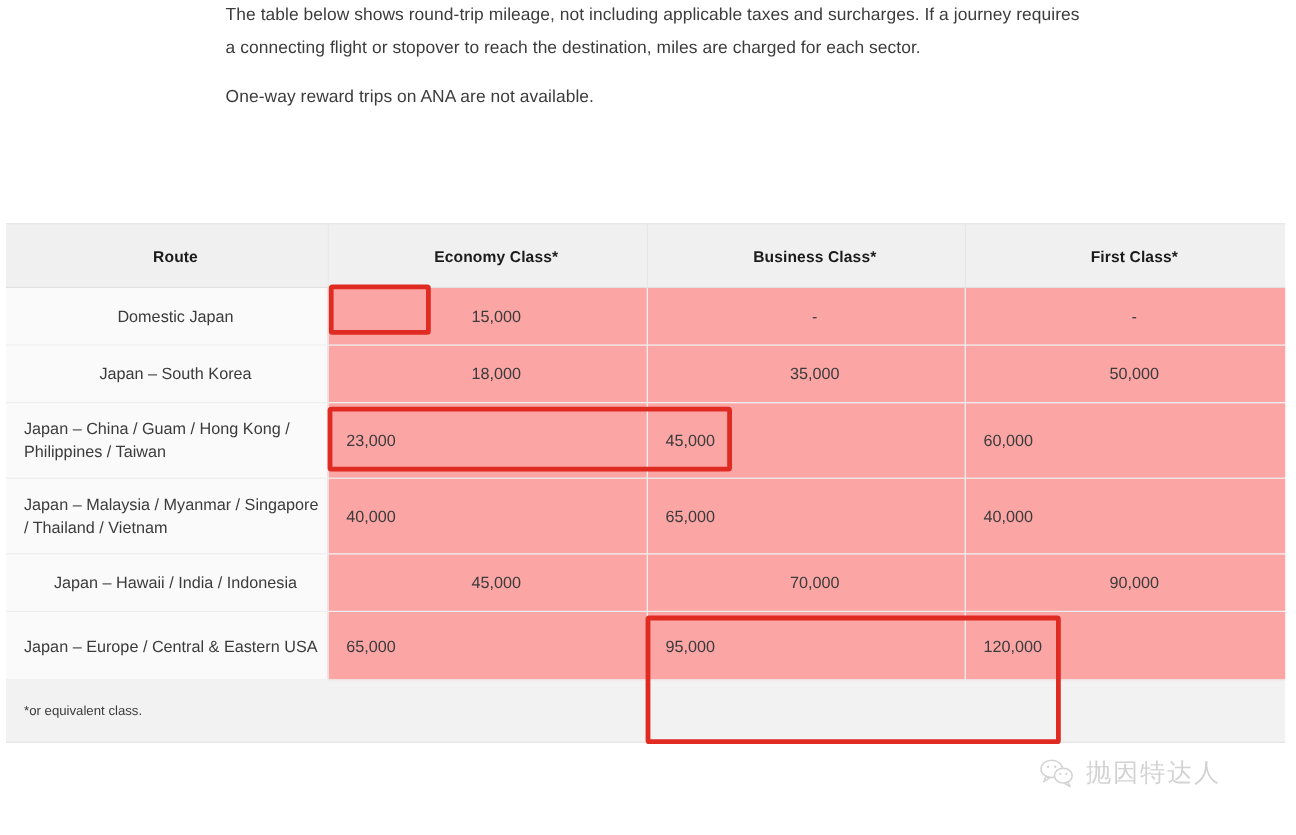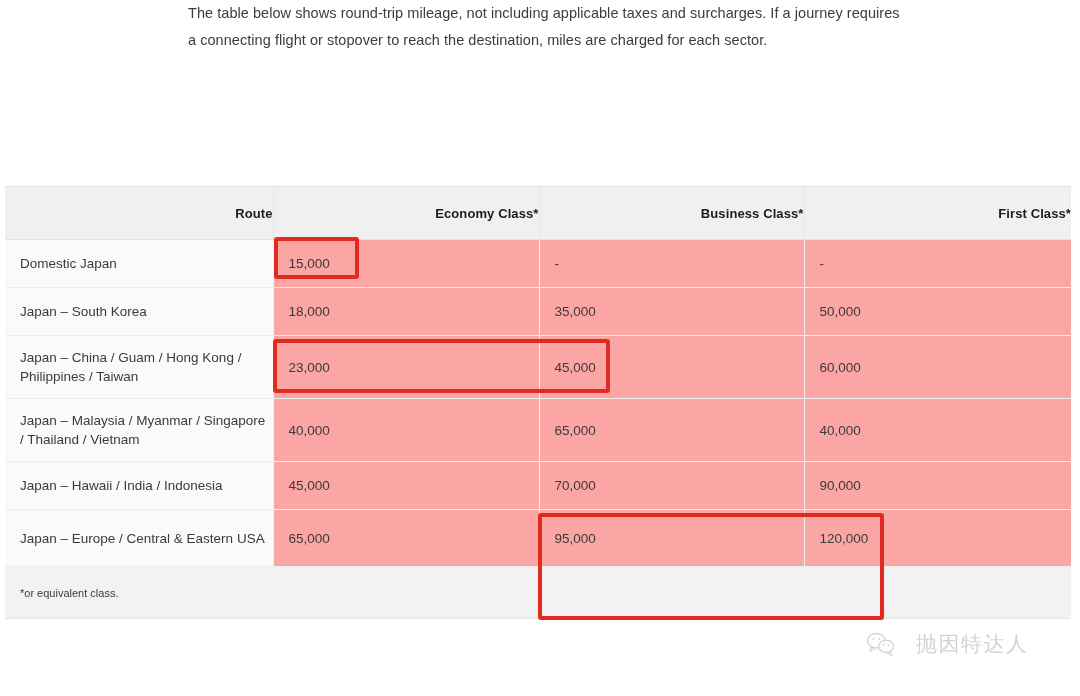--- a/index.html
+++ b/index.html
@@ -53,21 +53,21 @@
   table.mileage col.c1 { width: 268px; }
   table.mileage col.c2 { width: 266px; }
   table.mileage col.c3 { width: 265px; }
   table.mileage col.c4 { width: 267px; }
 
   table.mileage thead th {
     background: #f0f0f0;
     border-top: 1px solid #e2e2e2;
     border-bottom: 1px solid #e2e2e2;
     border-right: 1px solid #e6e6e6;
-    text-align: right;
+    text-align: center;
     font-size: 13px;
     font-weight: bold;
     color: #1b1b1b;
     padding: 17px 0 17px 15px;
     height: 53px;
     letter-spacing: 0.1px;
   }
   table.mileage thead th:last-child { border-right: none; }
 
   table.mileage tbody td {
@@ -82,21 +82,21 @@
   }
   table.mileage tbody td:last-child { border-right: none; }
 
   table.mileage tbody td.route {
     background: #fafafa;
     color: #3b3b3b;
   }
 
   tr.r-dom td,
   tr.r-kor td,
-  tr.r-hawaii td { height: 48px; }
+  tr.r-hawaii td { height: 48px; text-align: center; }
   tr.r-china td,
   tr.r-sea td,
   tr.r-aus td,
   tr.r-eur td { height: 57px; }
 
   table.mileage tfoot td {
     background: #f2f2f2;
     border-top: 1px solid #e4e4e4;
     border-bottom: 1px solid #e4e4e4;
     font-size: 11px;
@@ -117,40 +117,41 @@
   #redbox-2 { left: 273px; top: 339px; width: 337px; height: 54px; }
   #redbox-3 { left: 538px; top: 513px; width: 346px; height: 107px; }
 
   
   .watermark {
     position: absolute;
     left: 866px;
     top: 630px;
     display: flex;
     align-items: center;
-    gap: 20px;
+    gap: 9px;
     opacity: 0.32;
     pointer-events: none;
   }
   .watermark .wm-text {
     font-size: 21px;
     color: #777777;
     letter-spacing: 1.5px;
     font-family: "DejaVu Sans", sans-serif;
     white-space: nowrap;
   }
   .watermark .wm-icon { width: 30px; height: 26px; display: block; }
 </style>
 </head>
 <body>
 
 <div id="page">
 
   <div class="intro">
     <p>The table below shows round-trip mileage, not including applicable taxes and surcharges. If a journey requires a connecting flight or stopover to reach the destination, miles are charged for each sector.</p>
+    <p>One-way reward trips on ANA are not available.</p>
   </div>
 
   <div class="table-wrap">
     <table class="mileage">
       <colgroup>
         <col class="c1">
           <col class="c2">
           <col class="c3">
           <col class="c4">
       </colgroup>

